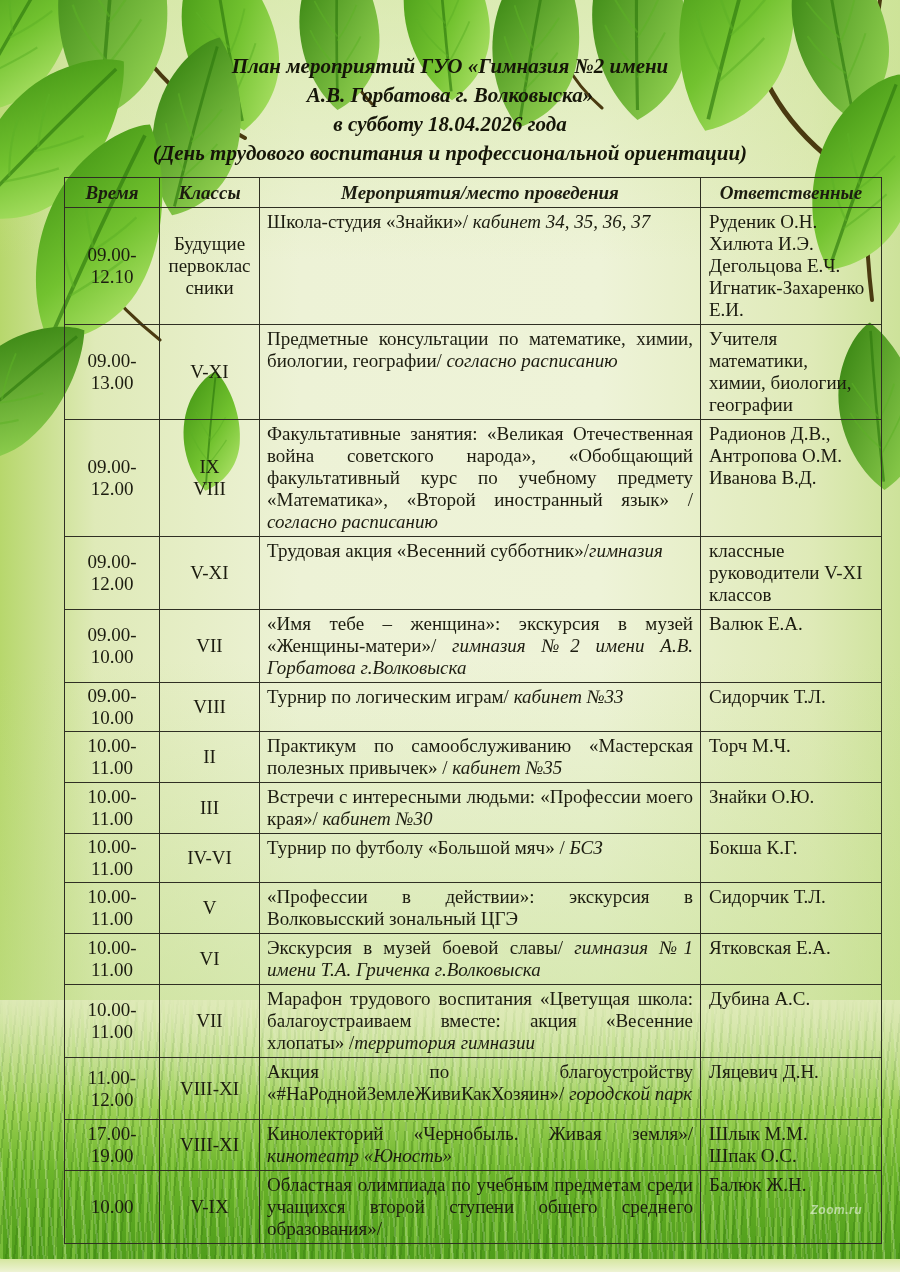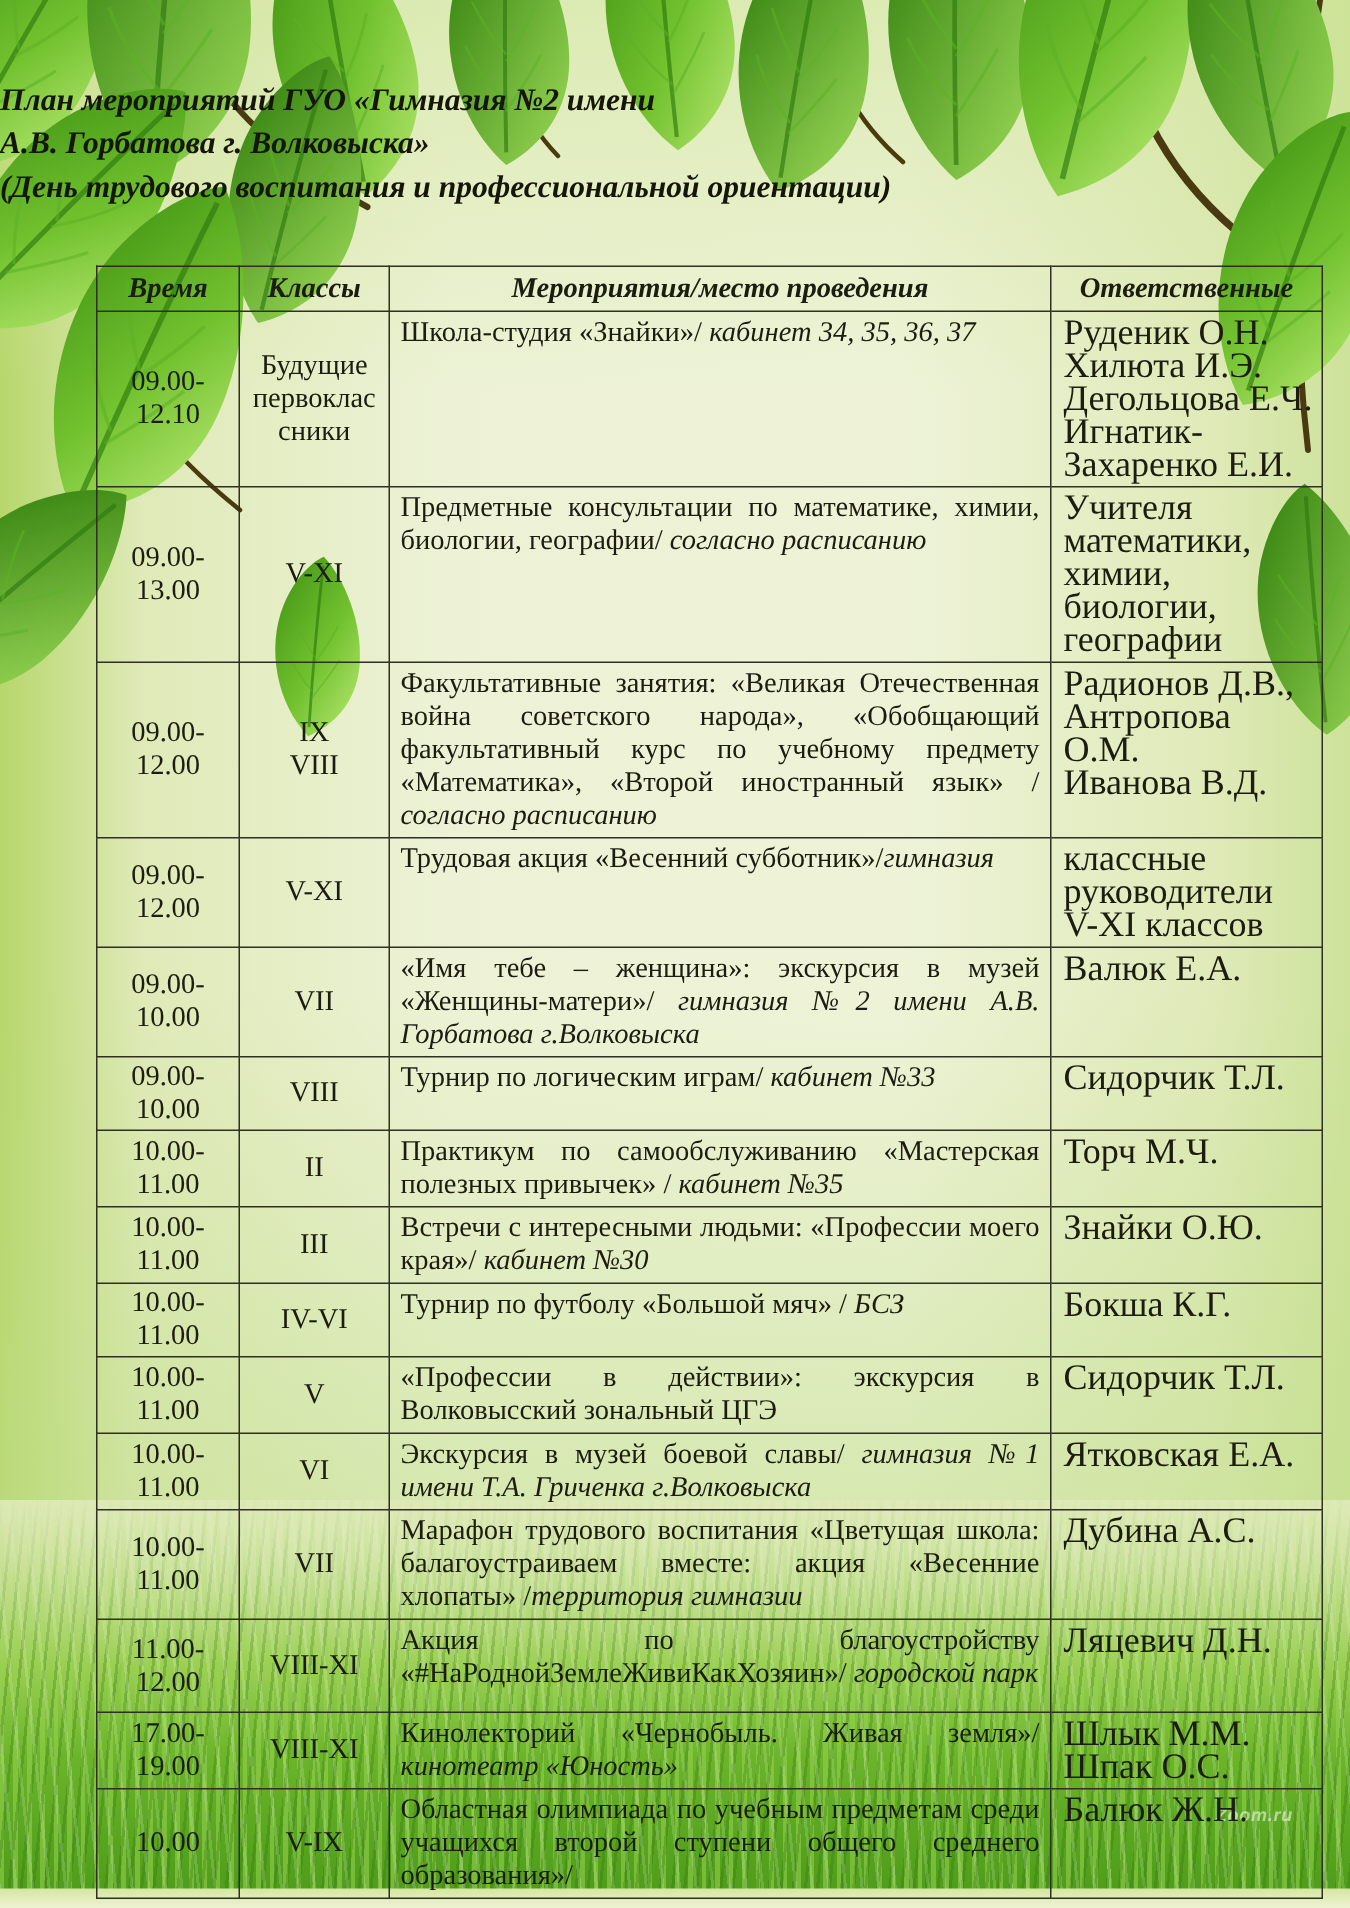--- a/index.html
+++ b/index.html
@@ -31,34 +31,34 @@
     position:absolute;left:0;right:0;bottom:0;height:13px;z-index:3;
     background:linear-gradient(to bottom,#d5e6a0,#eef3d4);
   }
   .watermark{
     position:absolute;right:38px;top:1203px;z-index:4;
     font-family:"Liberation Sans",sans-serif;font-weight:bold;font-style:italic;
     font-size:12px;color:rgba(255,255,255,.55);letter-spacing:.5px;
   }
   
   .title{
-    position:absolute;top:52px;left:0;width:900px;z-index:5;
+    position:absolute;top:52px;left:0;width:900px;z-index:5;text-align:center;
     font-weight:bold;font-style:italic;font-size:21px;line-height:29px;color:#151508;
   }
   
   table.plan{
     position:absolute;top:177px;left:64px;width:817px;z-index:5;
     border-collapse:collapse;table-layout:fixed;background:transparent;
     font-size:19px;line-height:22px;
   }
   table.plan td,table.plan th{border:1px solid #2f2f23;background:transparent;overflow:hidden;}
   th{font-weight:bold;font-style:italic;font-size:19px;text-align:center;vertical-align:middle;padding:2px;}
   .c-time,.c-class{text-align:center;vertical-align:middle;padding:2px;}
   .c-ev{vertical-align:top;text-align:justify;text-align-last:left;padding:3px 7px;}
-  .c-resp{vertical-align:top;text-align:left;padding:3px 4px 3px 8px;font-size:24px;}
+  .c-resp{vertical-align:top;text-align:left;padding:3px 4px 3px 8px;font-size:19px;}
   .pre{white-space:pre-line;}
   .it{font-style:italic;}
   tr.section td{
     font-weight:bold;font-style:italic;text-align:center;vertical-align:middle;padding:1px;
   }
 </style>
 </head>
 <body>
 
 <div class="bg-base"></div>
@@ -119,20 +119,21 @@
   </g>
 </svg>
 
 <div class="grass"></div>
 <div class="grass-fade"></div>
 <div class="bottom-strip"></div>
 
 <div class="title">
   <div>План мероприятий ГУО «Гимназия №2 имени</div>
   <div>А.В. Горбатова г. Волковыска»</div>
+  <div>в субботу 18.04.2026 года</div>
   <div>(День трудового воспитания и профессиональной ориентации)</div>
 </div>
 
 <table class="plan">
   <colgroup>
       <col style="width:95px">
       <col style="width:100px">
       <col style="width:441px">
       <col style="width:181px">
     </colgroup>

